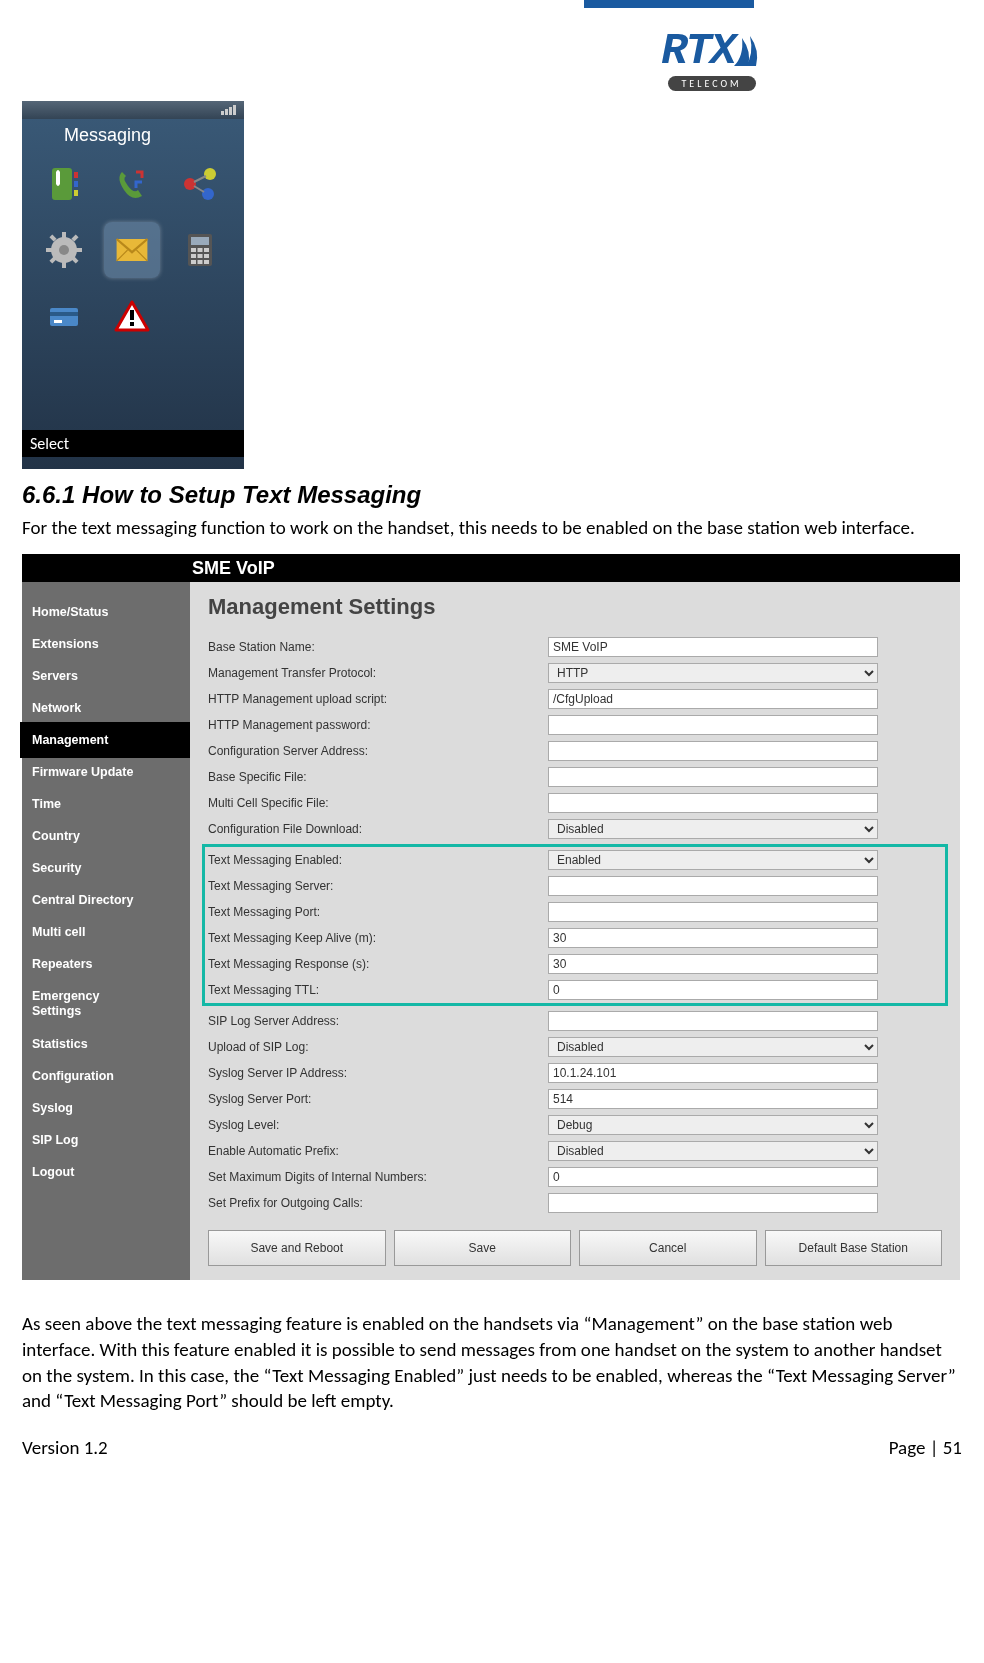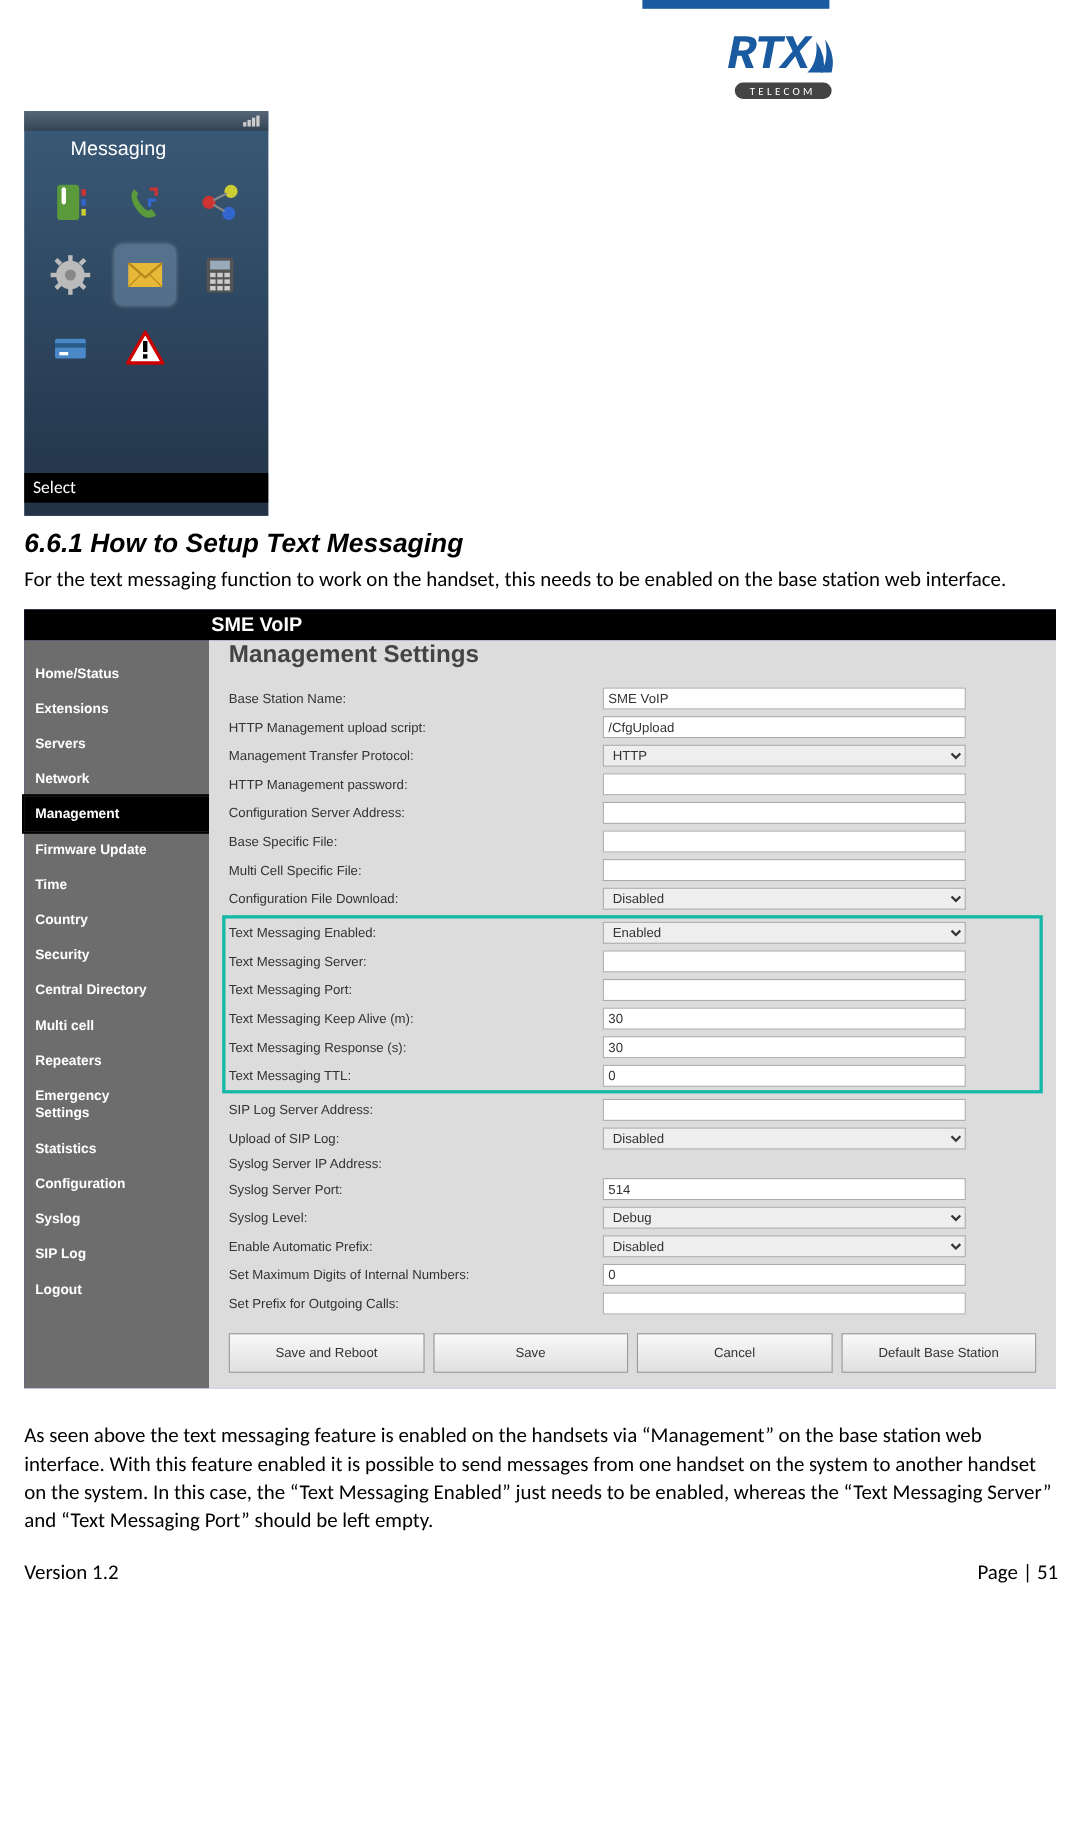--- a/index.html
+++ b/index.html
@@ -162,21 +162,21 @@
     cursor: pointer;
   }
   .webui-nav .nav-item.emerg { line-height:1.2; }
   .webui-nav .nav-item.active {
     background: #000;
     outline: 2px solid #000;
   }
   .webui-main {
     flex: 1;
     background: #dcdcdc;
-    padding: 0 18px 10px 18px;
+    padding: 12px 18px 10px 18px;
   }
   .webui-h1 {
     font-family: Arial, sans-serif;
     font-size: 22px;
     font-weight: bold;
     color: #444;
     margin-bottom: 14px;
   }
   .form-row {
     display: flex;
@@ -373,26 +373,26 @@
           <div class="nav-item">Logout</div>
         </div>
       <div class="webui-main">
         <div class="webui-h1">Management Settings</div>
         <div id="fields-top">
             <div class="form-row">
               <label>Base Station Name:</label>
               <input type="text" class="ctrl" value="SME VoIP" style="">
             </div>
             <div class="form-row">
+              <label>Management Transfer Protocol:</label>
+              <select class="ctrl"><option>HTTP</option></select>
+            </div>
+            <div class="form-row">
               <label>HTTP Management upload script:</label>
               <input type="text" class="ctrl" value="/CfgUpload" style="">
-            </div>
-            <div class="form-row">
-              <label>Management Transfer Protocol:</label>
-              <select class="ctrl"><option>HTTP</option></select>
             </div>
             <div class="form-row">
               <label>HTTP Management password:</label>
               <input type="text" class="ctrl" style="">
             </div>
             <div class="form-row">
               <label>Configuration Server Address:</label>
               <input type="text" class="ctrl" style="">
             </div>
             <div class="form-row">
@@ -440,20 +440,21 @@
             <div class="form-row">
               <label>SIP Log Server Address:</label>
               <input type="text" class="ctrl" style="">
             </div>
             <div class="form-row">
               <label>Upload of SIP Log:</label>
               <select class="ctrl"><option>Disabled</option></select>
             </div>
             <div class="form-row">
               <label>Syslog Server IP Address:</label>
+              <input type="text" class="ctrl" value="10.1.24.101" style="">
             </div>
             <div class="form-row">
               <label>Syslog Server Port:</label>
               <input type="text" class="ctrl" value="514" style="">
             </div>
             <div class="form-row">
               <label>Syslog Level:</label>
               <select class="ctrl"><option>Debug</option></select>
             </div>
             <div class="form-row">

